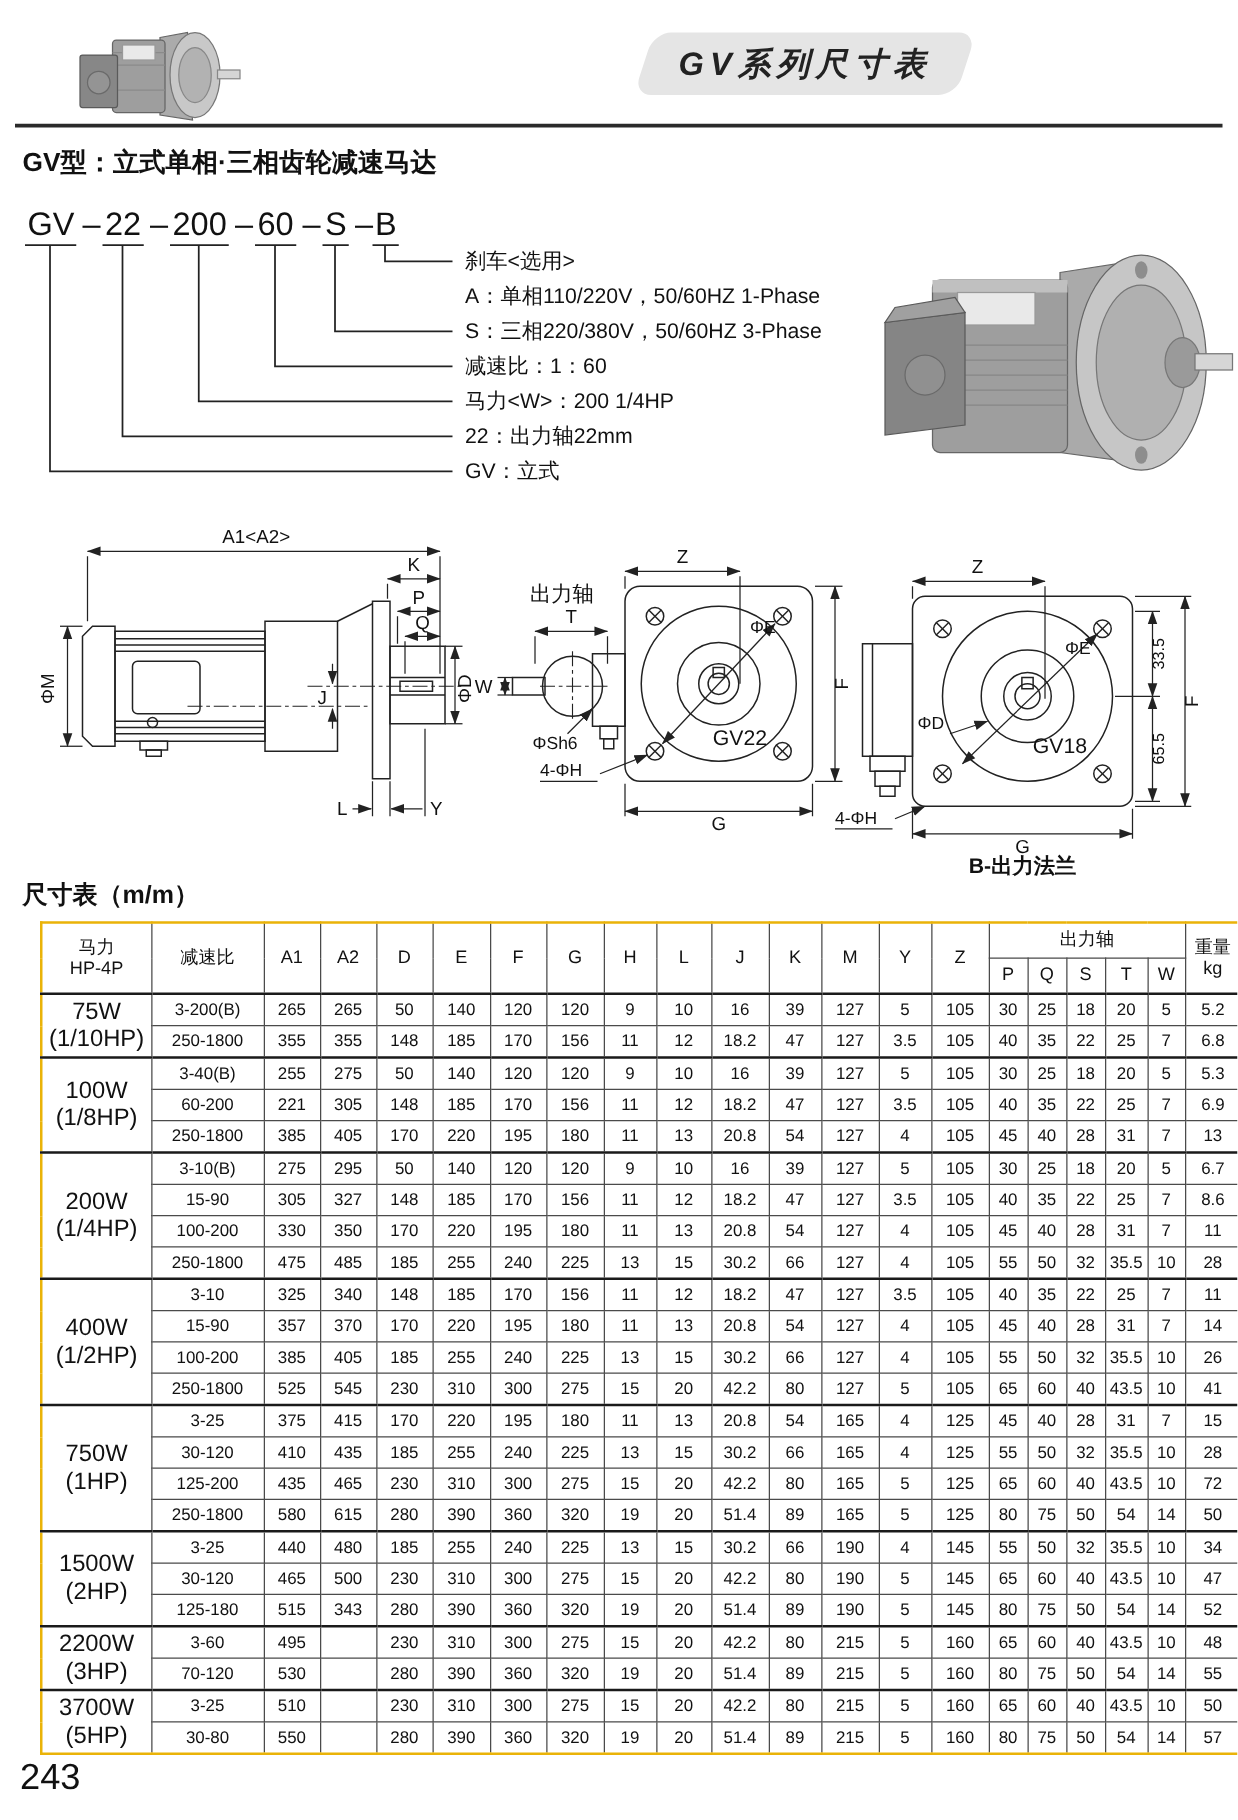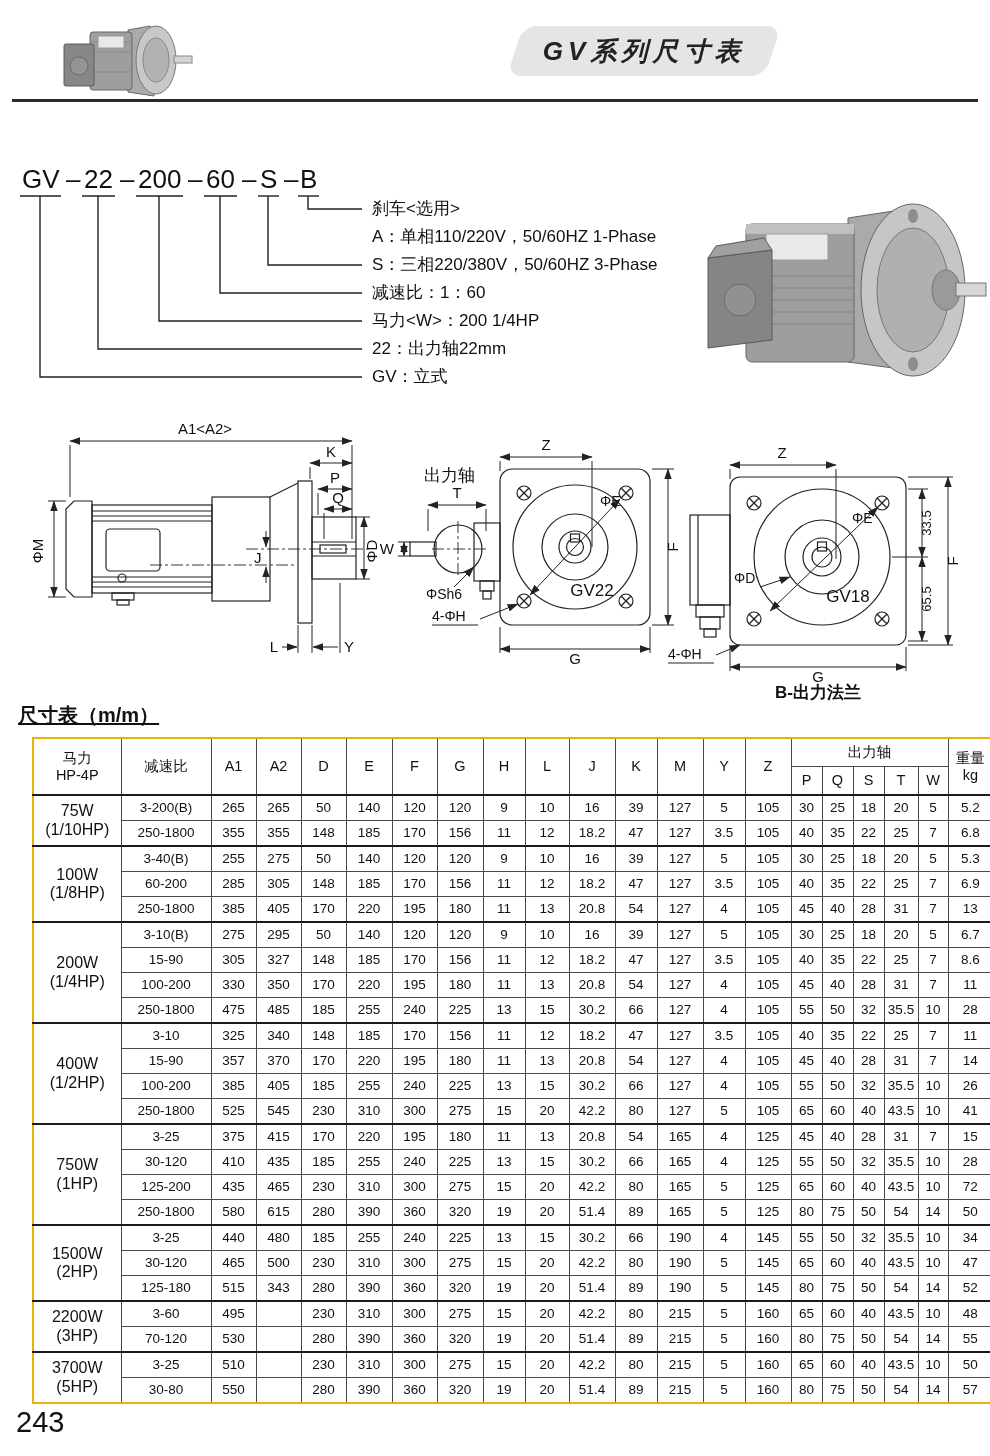--- a/index.html
+++ b/index.html
@@ -7,30 +7,30 @@
         font-family:"Liberation Sans","DejaVu Sans",sans-serif;color:#111;}
   .badge{position:absolute;left:515px;top:26px;width:258px;height:50px;background:#e5e5e5;
          border-radius:14px;transform:skewX(-18deg);display:flex;align-items:center;justify-content:center;}
   .badge span{transform:skewX(18deg);font-style:italic;font-weight:bold;font-size:26px;letter-spacing:5px;color:#222;}
   .rule{position:absolute;left:12px;top:99px;width:966px;height:3px;background:#2a2a2a;}
   .heading{position:absolute;left:18px;top:116px;font-size:21px;font-weight:bold;}
   .model-svg{position:absolute;left:4px;top:158px;}
   .photo-svg{position:absolute;left:688px;top:190px;}
   .draw-svg{position:absolute;left:0;top:405px;}
   .thumb-svg{position:absolute;left:28px;top:14px;}
-  .tbl-title{position:absolute;left:18px;top:702px;font-size:20px;font-weight:bold;text-decoration:underline;}
+  .tbl-title{position:absolute;left:18px;top:702px;font-size:20px;font-weight:bold;}
   .dim-table{position:absolute;left:32px;top:737px;width:960px;border-collapse:collapse;
              table-layout:fixed;font-size:13.5px;border:2px solid #eab308;}
   .dim-table th,.dim-table td{border:1px solid #4a4a4a;text-align:center;vertical-align:middle;
              padding:0;line-height:1.15;overflow:hidden;}
   .dim-table thead th{font-weight:normal;font-size:14.5px;height:27px;}
   .dim-table tbody td{height:24px;}
   .dim-table tbody tr.group-start td{border-top:2px solid #1a1a1a;}
   .pre{white-space:pre-line;}
-  .power-cell{font-size:16px;}
+  .power-cell{font-size:19px;}
   .note{position:absolute;left:16px;top:1378px;font-size:15.5px;}
   .pageno{position:absolute;left:16px;top:1406px;font-size:29px;}
   svg{font-family:inherit;}
   svg text{fill:#111;}
   .ol{stroke:#222;stroke-width:1.2;fill:none;}
   .dim{stroke:#222;stroke-width:1;fill:none;}
   .cl{stroke:#222;stroke-width:0.9;fill:none;stroke-dasharray:12 3 3 3;}
   .lbl{font-size:15px;}
   .lbl14{font-size:14px;}
   .lbl13{font-size:13px;}
@@ -53,20 +53,21 @@
     <rect x="70" y="22" width="26" height="12" fill="#e9e9e9" stroke="#999"></rect>
     <rect x="36" y="30" width="30" height="42" rx="2" fill="#878787" stroke="#5a5a5a"></rect>
     <circle cx="51" cy="52" r="9" fill="#949494" stroke="#6a6a6a"></circle>
   </svg>
 
   <div class="badge">
     <span>GV系列尺寸表</span>
   </div>
   <div class="rule"></div>
 
+  <div class="heading">GV型：立式单相·三相齿轮减速马达</div>
 
   <svg class="model-svg" width="700" height="250" viewBox="0 0 700 250">
     <g font-size="26">
       <text x="18" y="30">GV</text>
       <text x="62" y="30">–</text>
       <text x="80" y="30">22</text>
       <text x="116" y="30">–</text>
       <text x="134" y="30">200</text>
       <text x="184" y="30">–</text>
       <text x="202" y="30">60</text>
@@ -435,21 +436,21 @@
           <td>105</td>
           <td>30</td>
           <td>25</td>
           <td>18</td>
           <td>20</td>
           <td>5</td>
           <td>5.3</td>
         </tr>
         <tr>
           <td>60-200</td>
-          <td>285</td>
+          <td>221</td>
           <td>305</td>
           <td>148</td>
           <td>185</td>
           <td>170</td>
           <td>156</td>
           <td>11</td>
           <td>12</td>
           <td>18.2</td>
           <td>47</td>
           <td>127</td>

